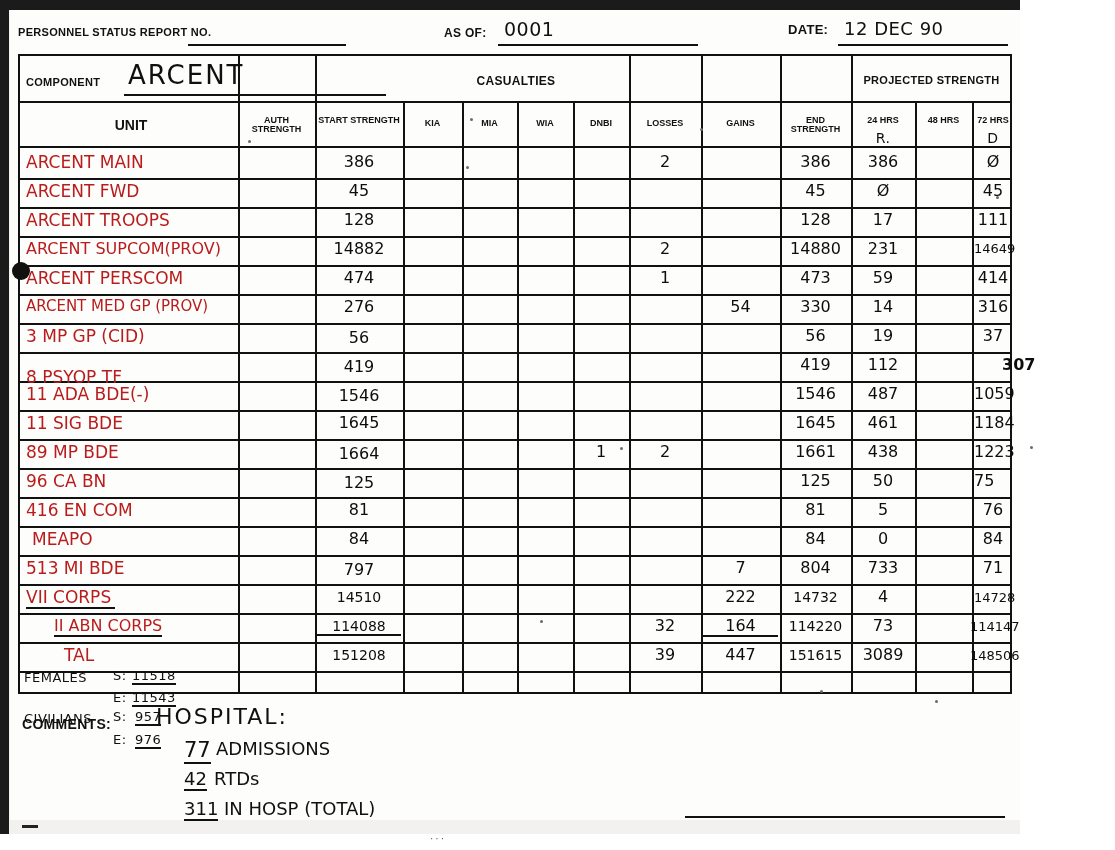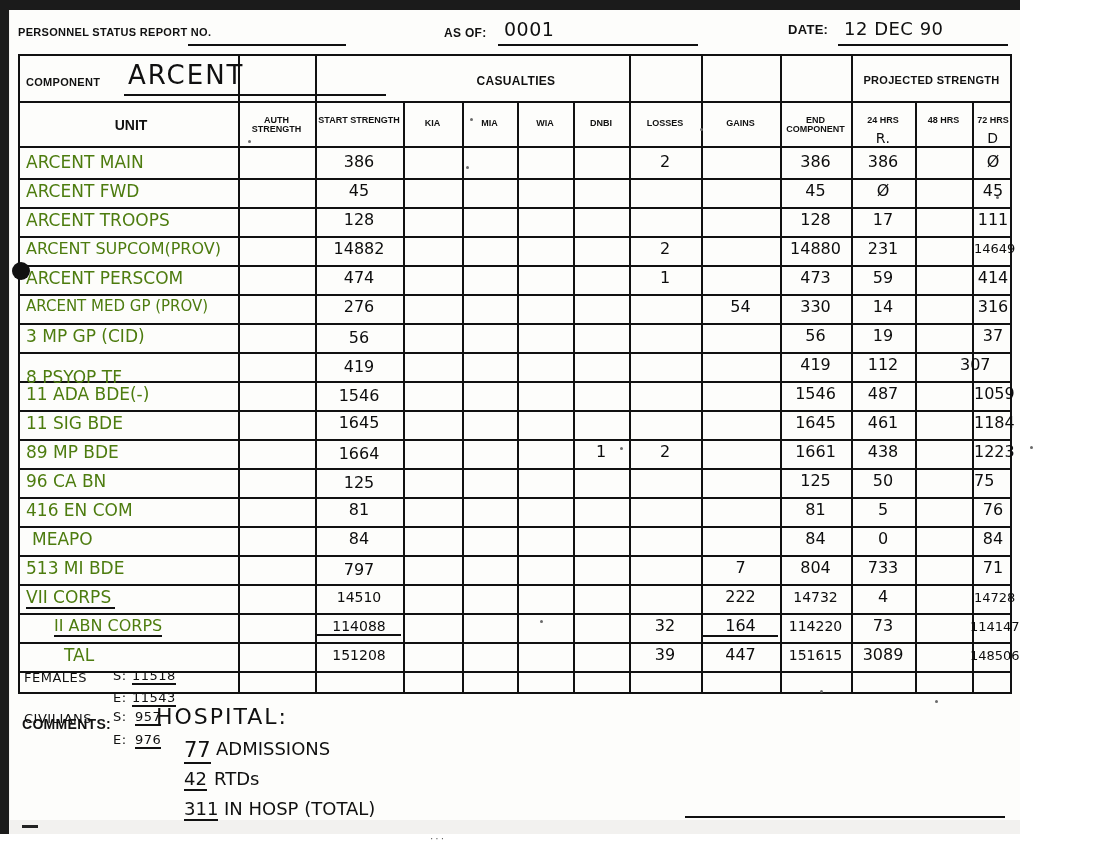--- a/index.html
+++ b/index.html
@@ -81,21 +81,21 @@
     text-align:center;
     font-size: 9px;
     line-height: 1.05;
     font-weight: bold;
     color:#111;
   }
   .rowlabel {
     position:absolute;
     font-family: "DejaVu Sans", sans-serif;
     font-size: 17px;
-    color: #4d7c0f;
+    color: #b91c1c;
     white-space: nowrap;
   }
   .num {
     position:absolute;
     font-family: "DejaVu Sans", sans-serif;
     font-size: 16px;
     color:#0d0d0d;
     text-align:center;
     white-space: nowrap;
   }
@@ -188,21 +188,21 @@
 
       <div class="cellhdr" style="left:6px; top:62px; width:210px; font-size:14px;">UNIT</div>
       <div class="cellhdr" style="left:220px; top:60px; width:73px;">AUTH STRENGTH</div>
       <div class="cellhdr" style="left:297px; top:60px; width:84px;">START STRENGTH</div>
       <div class="cellhdr" style="left:385px; top:63px; width:55px;">KIA</div>
       <div class="cellhdr" style="left:444px; top:63px; width:51px;">MIA</div>
       <div class="cellhdr" style="left:499px; top:63px; width:52px;">WIA</div>
       <div class="cellhdr" style="left:555px; top:63px; width:52px;">DNBI</div>
       <div class="cellhdr" style="left:611px; top:63px; width:68px;">LOSSES</div>
       <div class="cellhdr" style="left:683px; top:63px; width:75px;">GAINS</div>
-      <div class="cellhdr" style="left:762px; top:60px; width:67px;">END COMPONENT</div>
+      <div class="cellhdr" style="left:762px; top:60px; width:67px;">END STRENGTH</div>
       <div class="cellhdr" style="left:833px; top:60px; width:60px;">24 HRS</div>
       <div class="cellhdr" style="left:897px; top:60px; width:53px;">48 HRS</div>
       <div class="cellhdr" style="left:954px; top:60px; width:38px;">72 HRS</div>
       <div class="hand" style="position:absolute; left:833px; top:74px; width:60px; text-align:center; font-size:14px;">R.</div>
       <div class="hand" style="position:absolute; left:954px; top:74px; width:38px; text-align:center; font-size:14px;">D</div>
 
       <div class="rowlabel" style="left:6px; top:96px;">ARCENT MAIN</div>
       <div class="num" style="left:297px; top:96px; width:84px;">386</div>
       <div class="num" style="left:611px; top:96px; width:68px;">2</div>
       <div class="num" style="left:683px; top:96px; width:75px;"></div>
@@ -246,21 +246,21 @@
       <div class="rowlabel" style="left:6px; top:270px;">3 MP GP (CID)</div>
       <div class="num" style="left:297px; top:272px; width:84px;">56</div>
       <div class="num" style="left:762px; top:270px; width:67px;">56</div>
       <div class="num" style="left:833px; top:270px; width:60px;">19</div>
       <div class="num" style="left:954px; top:270px; width:38px;">37</div>
 
       <div class="rowlabel" style="left:6px; top:299px;margin-top:12px;">8 PSYOP TF</div>
       <div class="num" style="left:297px; top:301px; width:84px;">419</div>
       <div class="num" style="left:762px; top:299px; width:67px;">419</div>
       <div class="num" style="left:833px; top:299px; width:60px;">112</div>
-      <div class="num" style="left:940px; top:299px; width:28px;">307</div>
+      <div class="num" style="left:982px; top:299px; width:28px;font-weight:bold;">307</div>
 
       <div class="rowlabel" style="left:6px; top:328px;">11 ADA BDE(-)</div>
       <div class="num" style="left:297px; top:330px; width:84px;">1546</div>
       <div class="num" style="left:762px; top:328px; width:67px;">1546</div>
       <div class="num" style="left:833px; top:328px; width:60px;">487</div>
       <div class="num" style="left:954px; top:328px; width:38px;">1059</div>
 
       <div class="rowlabel" style="left:6px; top:357px;">11 SIG BDE</div>
       <div class="num" style="left:297px; top:357px; width:84px;">1645</div>
       <div class="num" style="left:762px; top:357px; width:67px;">1645</div>

